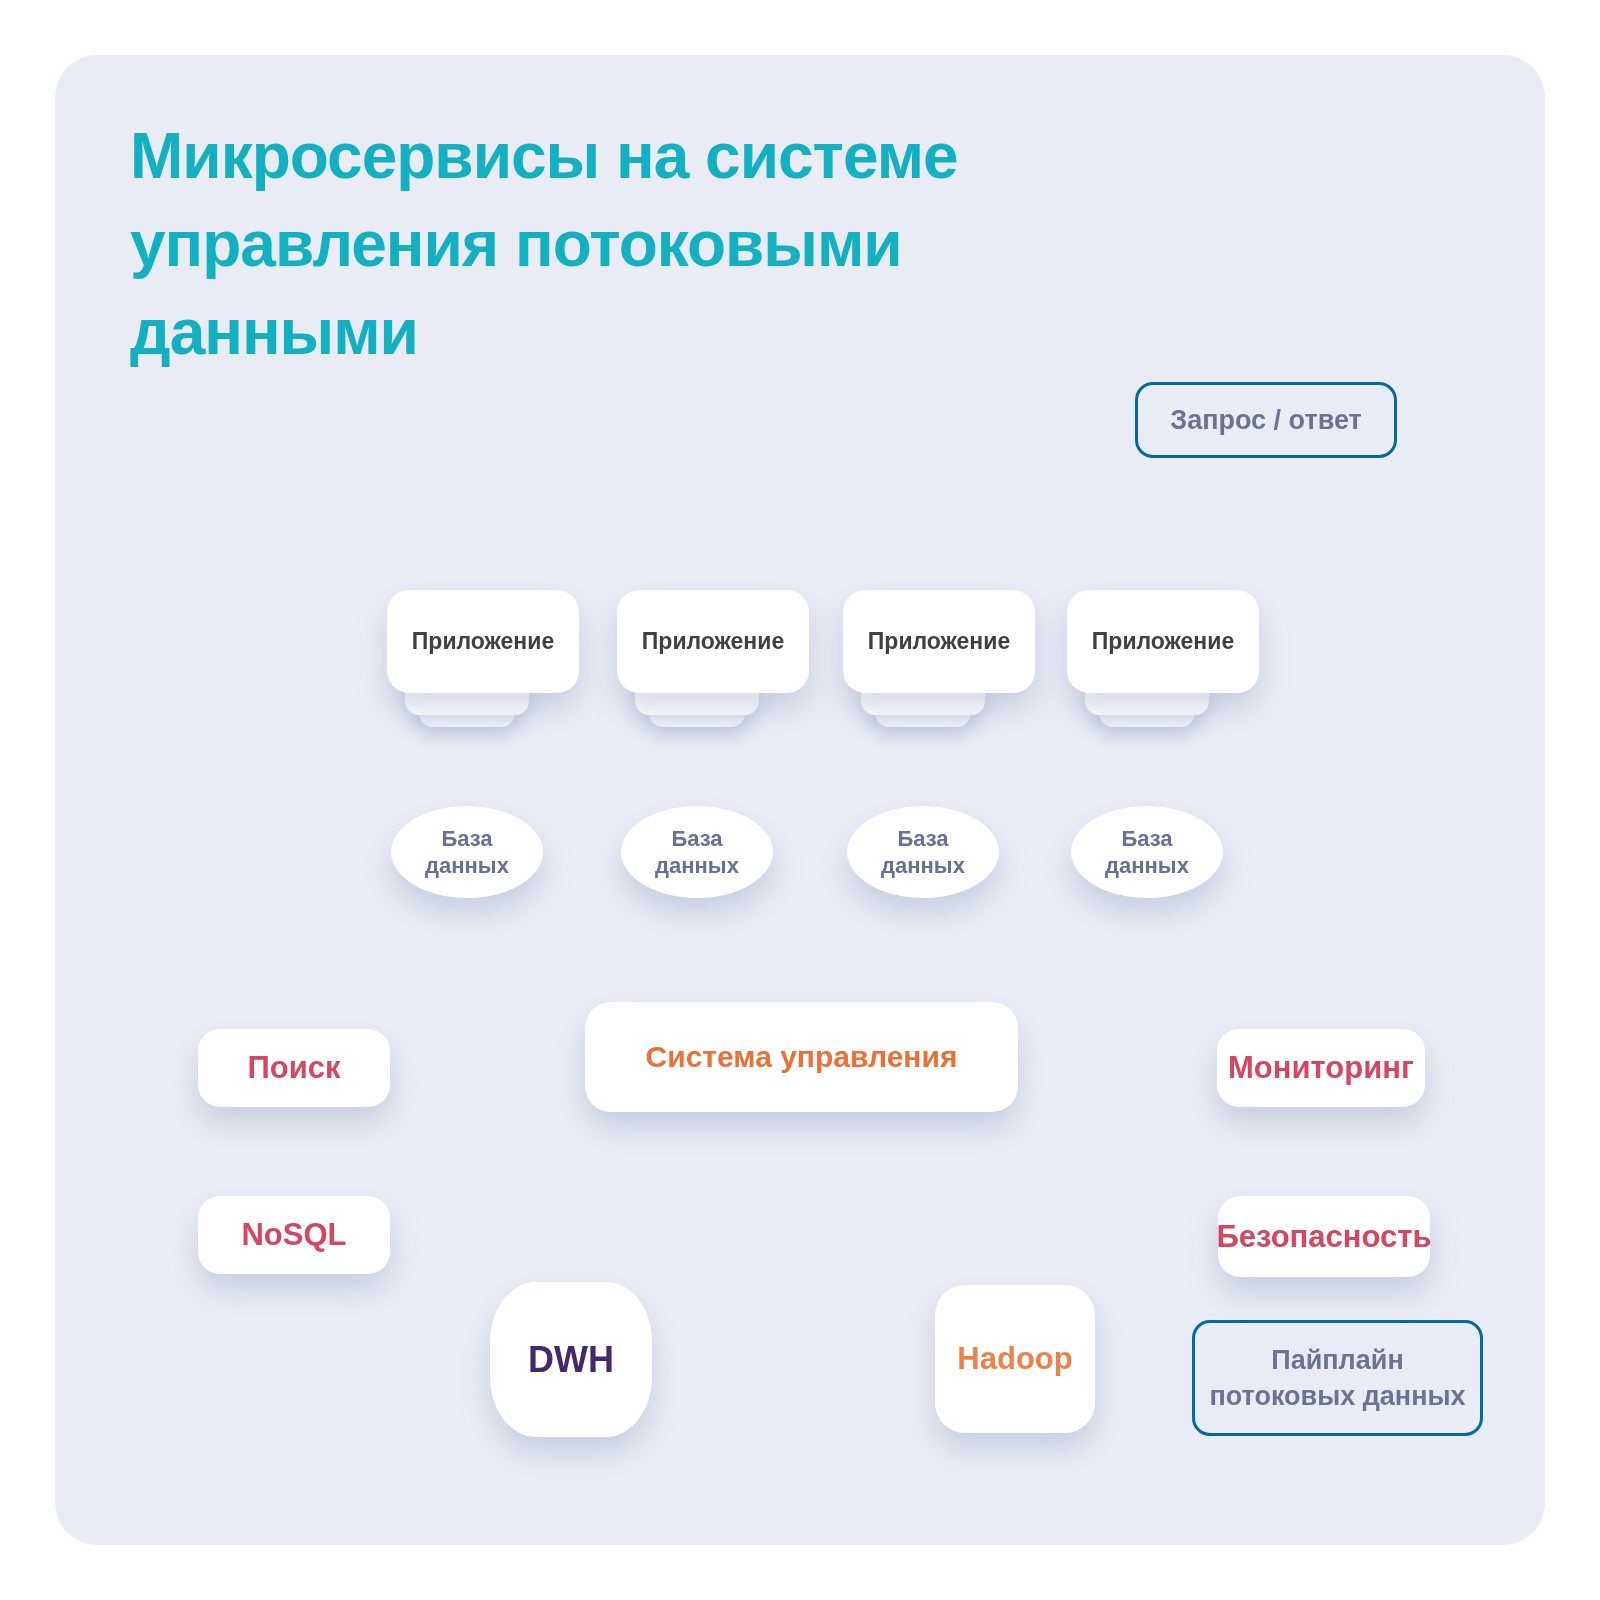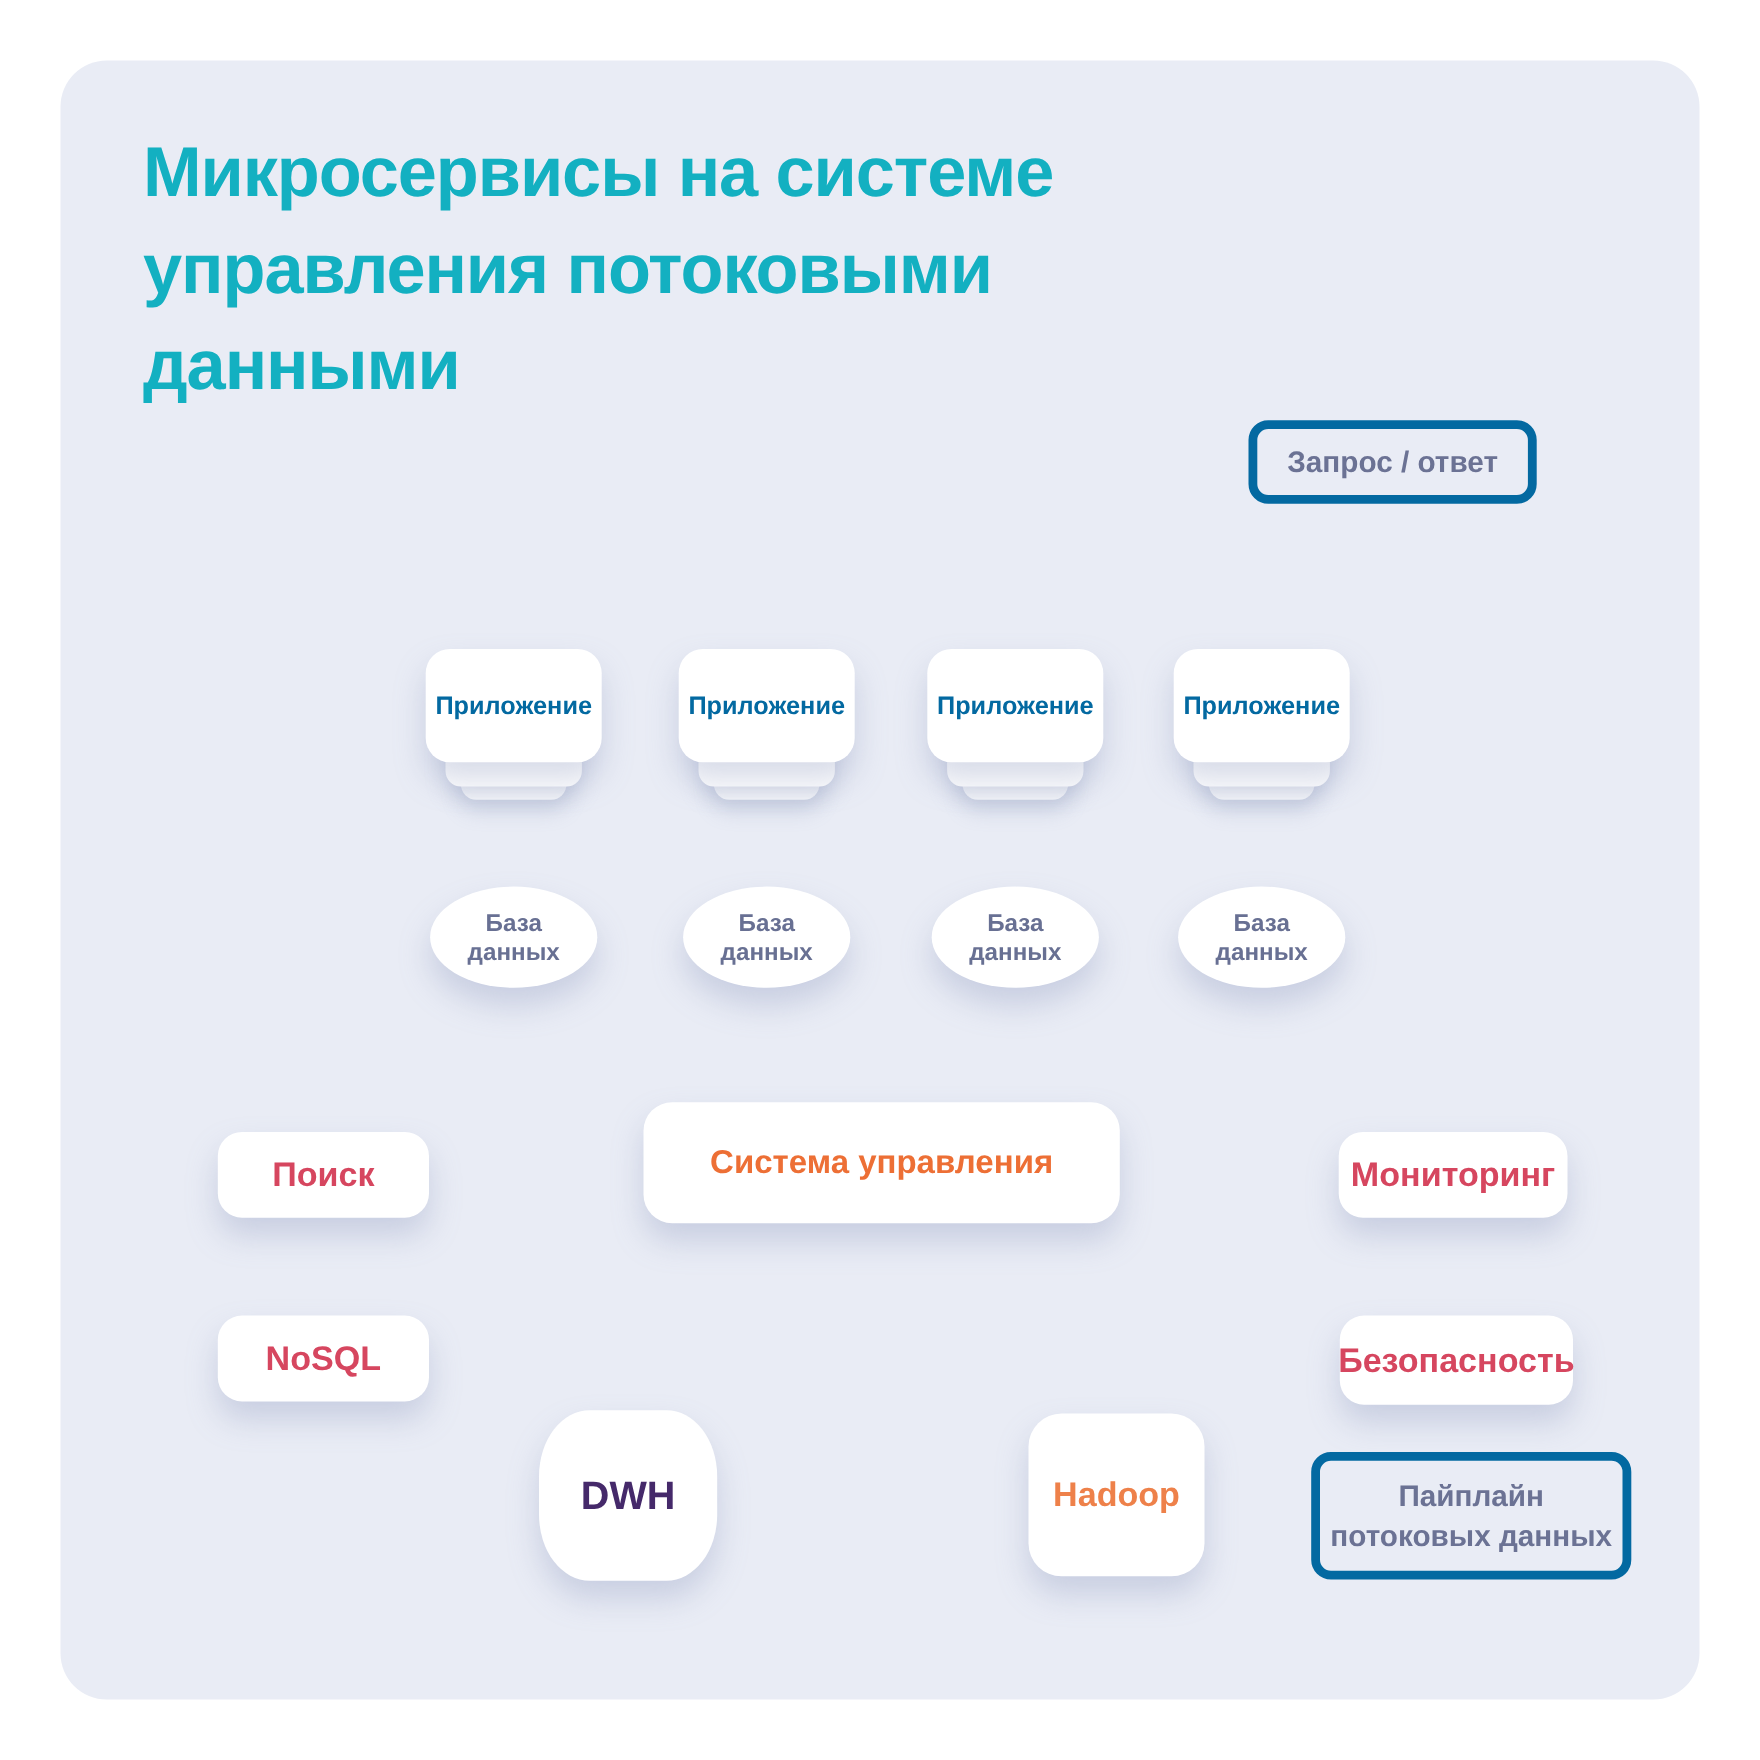--- a/index.html
+++ b/index.html
@@ -5,32 +5,32 @@
   html,body{margin:0;padding:0;background:#ffffff;}
   #stage{position:relative;width:1600px;height:1600px;background:#ffffff;overflow:hidden;
          font-family:"Liberation Sans","DejaVu Sans",sans-serif;}
   #card{position:absolute;left:55px;top:55px;width:1490px;height:1490px;background:#e9ecf5;border-radius:42px;}
   #arrows{position:absolute;left:0;top:0;width:1600px;height:1600px;z-index:1;}
   .abs{position:absolute;box-sizing:border-box;z-index:2;}
   #title{left:130px;top:112px;width:1100px;color:#13b0c1;font-size:64px;font-weight:bold;
          line-height:88px;letter-spacing:-1px;}
   .white-card{background:#ffffff;border-radius:22px;box-shadow:0 16px 28px rgba(140,152,190,0.35);
               display:flex;align-items:center;justify-content:center;text-align:center;}
-  .app-box{width:160px;height:103px;color:#0369a1;font-size:23px;font-weight:bold;z-index:4;}
+  .app-box{width:192px;height:103px;color:#404040;font-size:23px;font-weight:bold;z-index:4;}
   .app-layer{position:absolute;background:#ffffff;border-radius:14px;
              box-shadow:0 10px 18px rgba(140,152,190,0.30);}
   .layer2{z-index:3;}
   .layer3{z-index:2;}
   .db-blob{width:152px;height:92px;border-radius:50%;color:#687093;font-size:22px;font-weight:bold;
            line-height:27px;z-index:4;}
   .sys-box{left:585px;top:1002px;width:433px;height:110px;color:#ed6f35;font-size:30px;font-weight:bold;
            line-height:40px;border-radius:26px;}
   .node{font-weight:bold;font-size:31px;}
   .crimson{color:#d6465f;}
-  .annot{border:8px solid #0369a1;border-radius:18px;background:transparent;color:#6b7294;
+  .annot{border:3px solid #0369a1;border-radius:18px;background:transparent;color:#6b7294;
          font-size:27px;font-weight:bold;line-height:36px;display:flex;align-items:center;
          justify-content:center;text-align:center;}
   .lines span{display:block;}
 </style>
 </head>
 <body>
 
 <div id="stage">
   <div id="card" class="abs" style="left:55px;top:55px;"></div>
 

